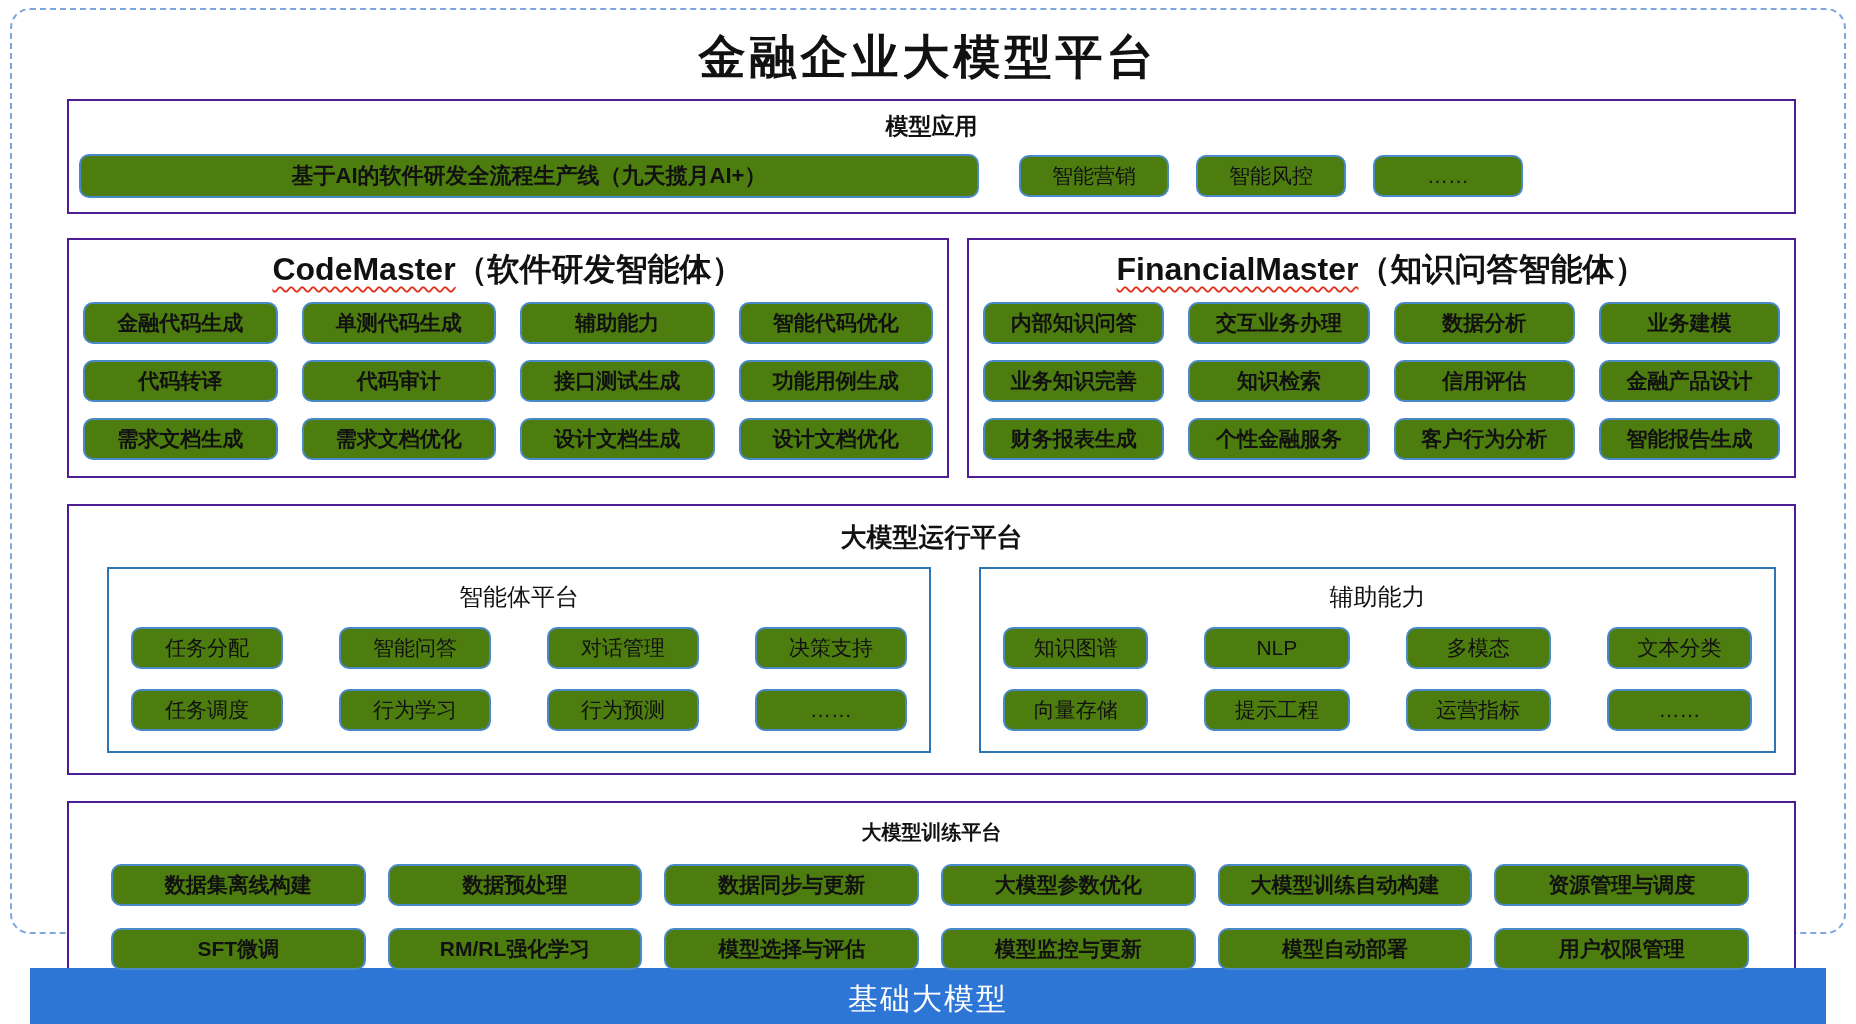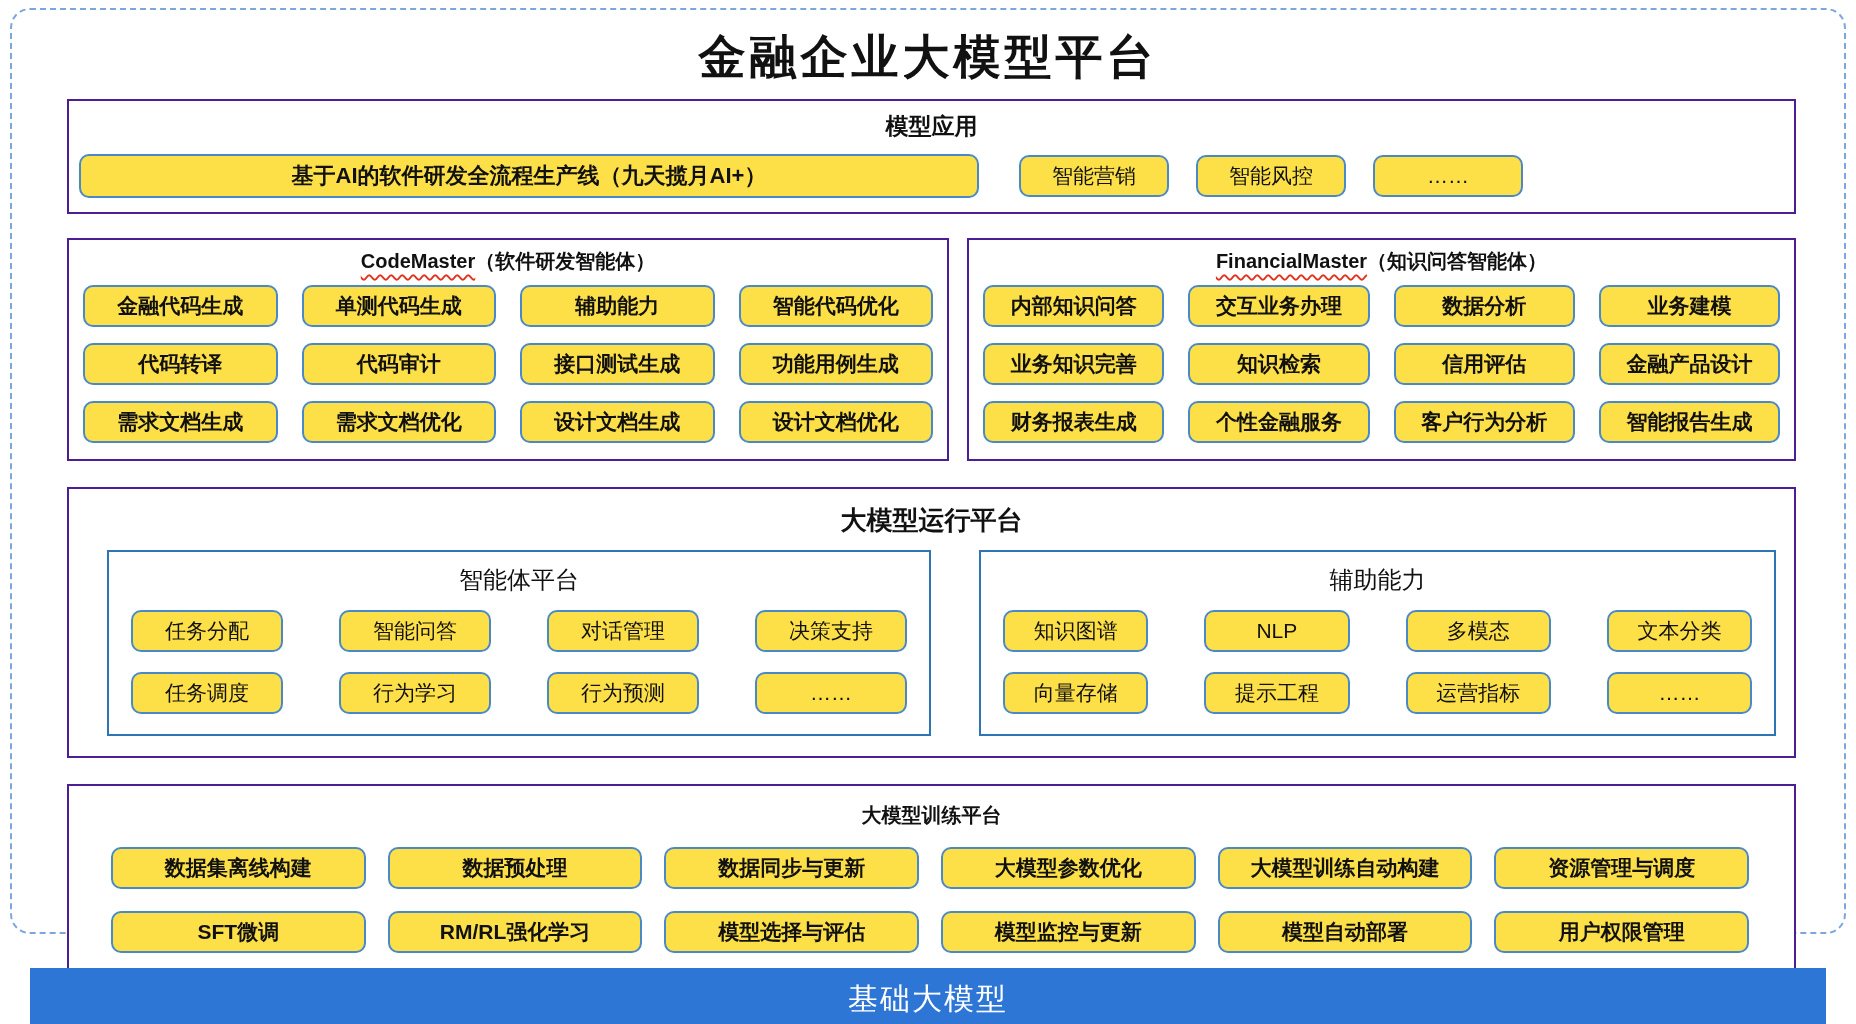--- a/index.html
+++ b/index.html
@@ -31,39 +31,39 @@
   }
   .sec-header { text-align: center; font-weight: 700; }
 
   
   .apps { margin: 10px 48px 0 55px; padding: 6px 0 14px 0; }
   .apps .sec-header { font-size: 23px; padding-top: 4px; }
   .apps-row { display: flex; align-items: center; padding: 12px 10px 0 10px; }
   .item-box {
     border: 2px solid #4a89c8;
     border-radius: 10px;
-    background: #fde047;
+    background: #4d7c0f;
     display: flex; align-items: center; justify-content: center;
     font-size: 21px;
     height: 42px;
     text-align: center;
   }
   .apps-wide {
     width: 900px; height: 44px;
     font-weight: 700; font-size: 22px;
     margin-right: 40px;
   }
   .apps-small { width: 150px; margin-right: 27px; }
 
   
   .agents-row { display: flex; margin: 24px 48px 0 55px; gap: 18px; }
   .agent-box { padding: 6px 14px 16px 14px; }
   .agent-box.left { width: 882px; }
   .agent-box.right { flex: 1; }
-  .agent-header { text-align: center; font-weight: 700; font-size: 20px; margin: 2px 0 10px 0; }
+  .agent-header { text-align: center; font-weight: 700; font-size: 32px; margin: 2px 0 10px 0; }
   .squiggle {
     text-decoration-line: underline;
     text-decoration-style: wavy;
     text-decoration-color: #e0321e;
     text-decoration-thickness: 2px;
     text-underline-offset: 6px;
   }
   .grid4 { display: grid; grid-template-columns: repeat(4, 1fr); gap: 16px 24px; }
   .grid4 .item-box { height: 42px; }
   .item-bold { font-weight: 700; }

